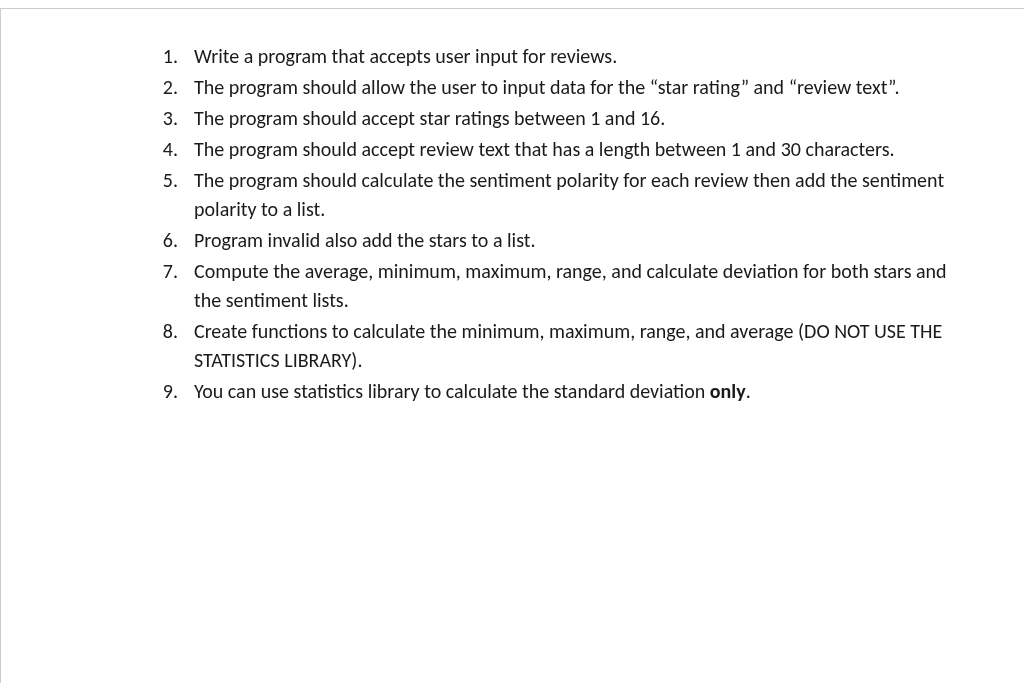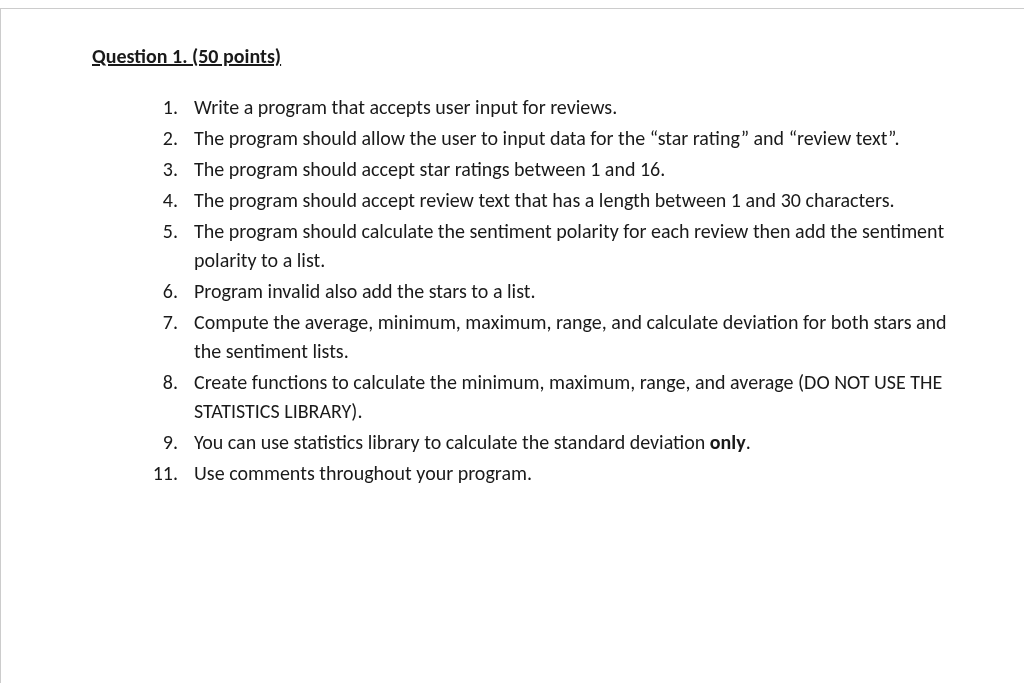--- a/index.html
+++ b/index.html
@@ -65,21 +65,20 @@
     .bold-word {
       font-weight: bold;
     }
   </style>
 </head>
 <body>
 
 <div class="page-border"></div>
 
 <div class="content">
-  <div class="question-title">Question 1. (50 points)</div>
 
   <div class="list">
     <div class="list-item">
       <span class="list-number">1</span>
       <span class="list-sep"></span>
       <span class="list-text">Write a program that accepts user input for reviews.</span>
     </div>
     <div class="list-item">
       <span class="list-number">2</span>
       <span class="list-sep"></span>
@@ -113,19 +112,14 @@
     <div class="list-item">
       <span class="list-number">8</span>
       <span class="list-sep"></span>
       <span class="list-text">Create functions to calculate the minimum, maximum, range, and average (DO NOT USE THE STATISTICS LIBRARY).</span>
     </div>
     <div class="list-item">
       <span class="list-number">9</span>
       <span class="list-sep"></span>
       <span class="list-text"><span>You can use statistics library to calculate the standard deviation </span><span class="bold-word">only</span><span>.</span></span>
     </div>
-    <div class="list-item">
-      <span class="list-number">11</span>
-      <span class="list-sep"></span>
-      <span class="list-text">Use comments throughout your program.</span>
-    </div>
   </div>
 </div>
 
 </body></html>

